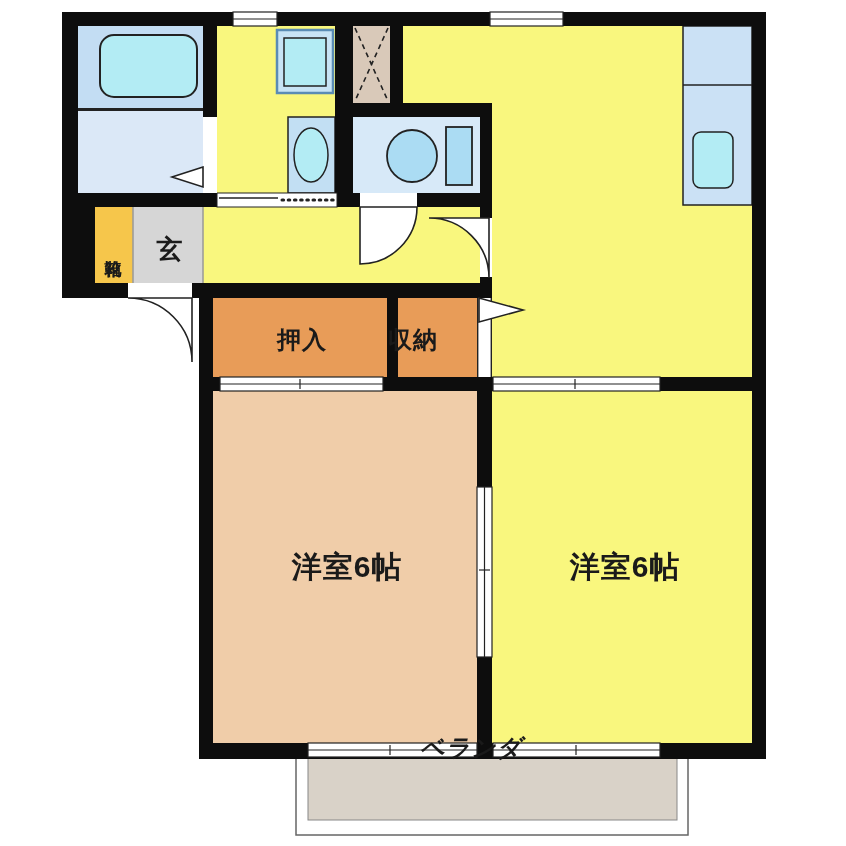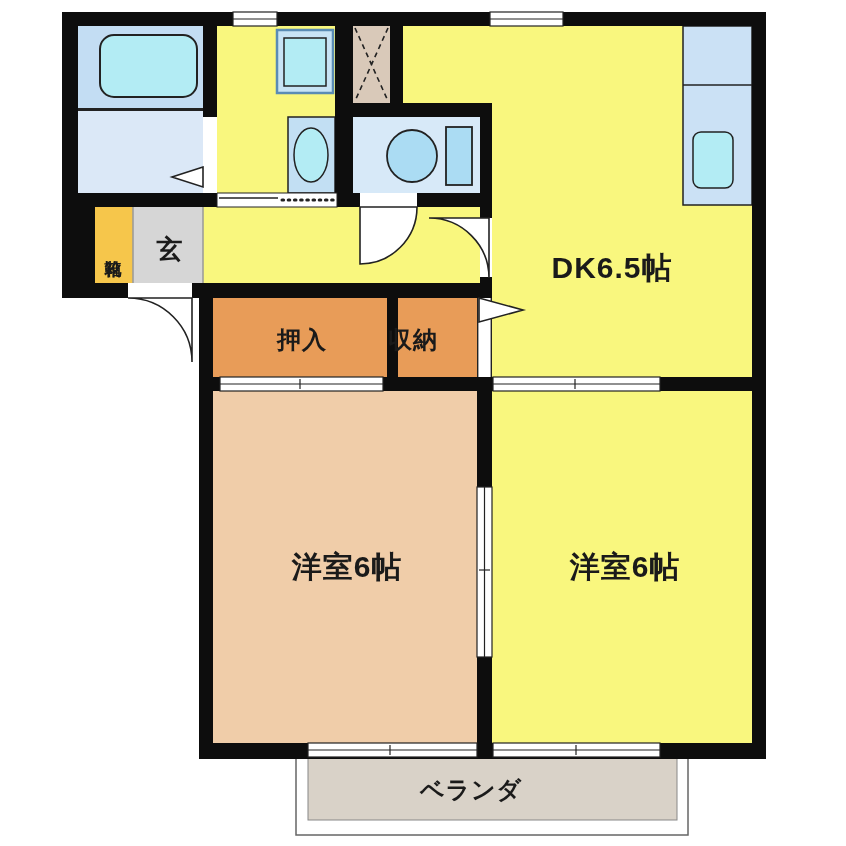--- a/index.html
+++ b/index.html
@@ -125,21 +125,20 @@
   <rect x="480" y="218" width="12" height="59" fill="#fff"></rect>
 
   <path d="M128,298 A64,64 0 0 1 192,362 L192,298 Z" fill="#fff" stroke="#222" stroke-width="1.6"></path>
   <path d="M417,207 A57,57 0 0 1 360,264 L360,207 Z" fill="#fff" stroke="#222" stroke-width="1.6"></path>
   <path d="M429,218 A60,60 0 0 1 489,278 L489,218 Z" fill="#fff" stroke="#222" stroke-width="1.6"></path>
 
   <path d="M203,167 L172,177 L203,187 Z" fill="#fff" stroke="#222" stroke-width="1.6"></path>
   <path d="M479,298 L523,310 L479,322 Z" fill="#fff" stroke="#222" stroke-width="1.6"></path>
 </svg>
 
-  <div class="lbl lbl-big" style="left:612px;top:268px;">DK6.5帖</div>
   <div class="lbl lbl-big" style="left:347px;top:567px;">洋室6帖</div>
   <div class="lbl lbl-big" style="left:625px;top:567px;">洋室6帖</div>
   <div class="lbl lbl-mid" style="left:302px;top:340px;">押入</div>
   <div class="lbl lbl-mid" style="left:413px;top:340px;">収納</div>
   <div class="lbl lbl-entry" style="left:170px;top:249px;">玄</div>
   <div class="lbl lbl-vert" style="left:113px;top:248px;">靴箱</div>
-  <div class="lbl lbl-mid" style="left:471px;top:790px;">ベランダ</div>
+  <div class="lbl lbl-mid" style="left:471px;top:748px;font-style:italic;">ベランダ</div>
 </div>
 
 </body></html>

